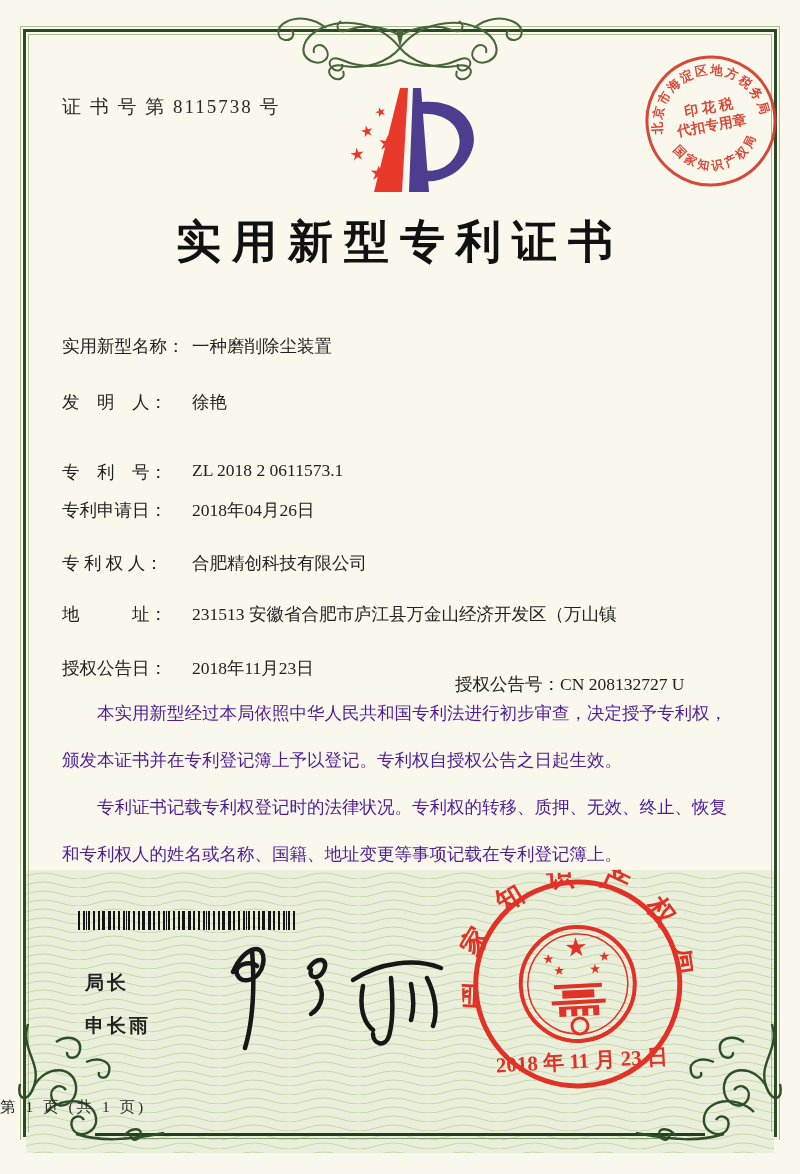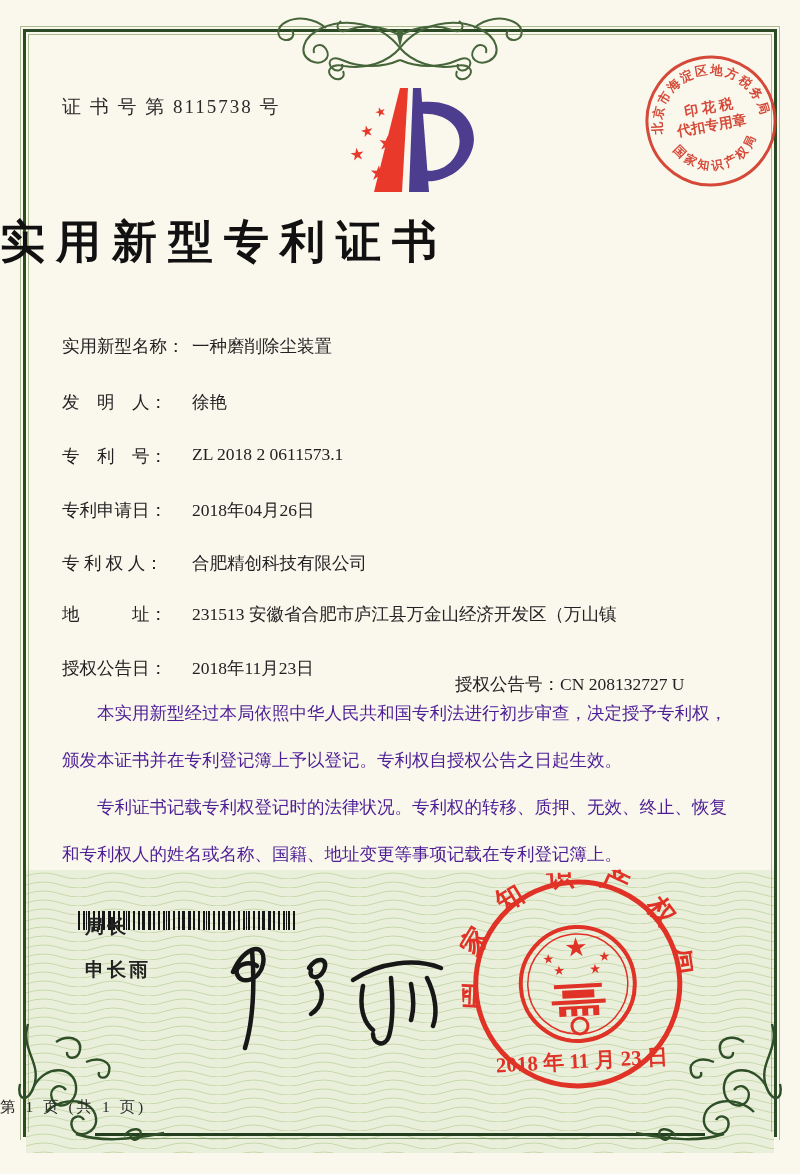--- a/index.html
+++ b/index.html
@@ -10,38 +10,38 @@
   .frame-light-outer{left:20px;right:20px;top:26px;bottom:34px;
     border:1px solid #a9bb8f;border-bottom:none;}
   .frame-dark{left:23px;right:23px;top:29px;bottom:37px;
     border:3px solid #2c4926;border-bottom:none;}
   .frame-light-inner{left:28px;right:28px;top:34px;bottom:42px;
     border:1px solid #a9bb8f;border-bottom:none;}
   .bottom-line{left:95px;right:95px;top:1133px;height:3px;background:#243f1f;}
   .bottom-line2{left:95px;right:95px;top:1138px;height:1px;background:#7f9a6b;}
 
   .cert-no{left:62px;top:94px;font-size:19px;letter-spacing:2px;color:#2a2a2a;}
-  .main-title{left:0;top:212px;width:100%;font-size:45px;
+  .main-title{left:0;top:212px;width:100%;text-align:center;font-size:45px;
     font-weight:700;letter-spacing:11px;color:#111;}
 
   .field-row{left:62px;width:690px;font-size:17.5px;color:#222;}
   .f-label{display:inline-block;width:130px;vertical-align:top;}
   .f-value{display:inline-block;vertical-align:top;text-align:center;}
   .f-value2{margin-left:130px;margin-top:7px;}
   .row-right{position:absolute;left:393px;top:16px;}
 
   .body-par{left:62px;top:690px;width:678px;font-size:17.5px;line-height:47px;
     color:#4c1d95;}
   .body-par p{margin:0;text-indent:2em;}
 
   .greenzone-svg{left:26px;top:870px;}
   .barcode{left:78px;top:911px;width:220px;height:19px;
     background-image:repeating-linear-gradient(90deg,#151515 0 2px,rgba(0,0,0,0) 2px 5px),
                      repeating-linear-gradient(90deg,#151515 0 1px,rgba(0,0,0,0) 1px 8px);}
-  .signoff{left:85px;top:914px;font-family:"Liberation Sans",sans-serif;
+  .signoff{left:85px;top:970px;font-family:"Liberation Sans",sans-serif;
     font-size:19px;font-weight:600;letter-spacing:3px;color:#222;}
   .signoff .name{margin-top:17px;}
   .sig-svg{left:205px;top:930px;}
   .seal-svg{left:462px;top:872px;transform:rotate(-3deg);}
   .taxstamp-svg{left:636px;top:46px;transform:rotate(-10deg);opacity:.92;}
   .logo-svg{left:328px;top:84px;}
   .top-ornament{left:230px;top:8px;}
   .corner-l{left:16px;top:1022px;}
   .corner-r{left:634px;top:1022px;transform:scaleX(-1);}
   .footer-page{left:0;top:1097px;width:100%;font-size:15.5px;
@@ -136,21 +136,21 @@
 </svg>
 
 <div class="abs main-title">实用新型专利证书</div>
 
 <div class="abs field-row" style="top:334px">
   <span class="f-label">实用新型名称：</span><span class="f-value">一种磨削除尘装置</span>
 </div>
 <div class="abs field-row" style="top:390px">
   <span class="f-label">发　明　人：</span><span class="f-value">徐艳</span>
 </div>
-<div class="abs field-row" style="top:444px">
+<div class="abs field-row" style="top:460px">
   <span class="f-label">专　利　号：</span><span class="f-value">ZL 2018 2 0611573.1</span>
 </div>
 <div class="abs field-row" style="top:498px">
   <span class="f-label">专利申请日：</span><span class="f-value">2018年04月26日</span>
 </div>
 <div class="abs field-row" style="top:551px">
   <span class="f-label">专 利 权 人：</span><span class="f-value">合肥精创科技有限公司</span>
 </div>
 <div class="abs field-row" style="top:602px">
   <span class="f-label">地　　　址：</span><span class="f-value">231513 安徽省合肥市庐江县万金山经济开发区（万山镇</span>

